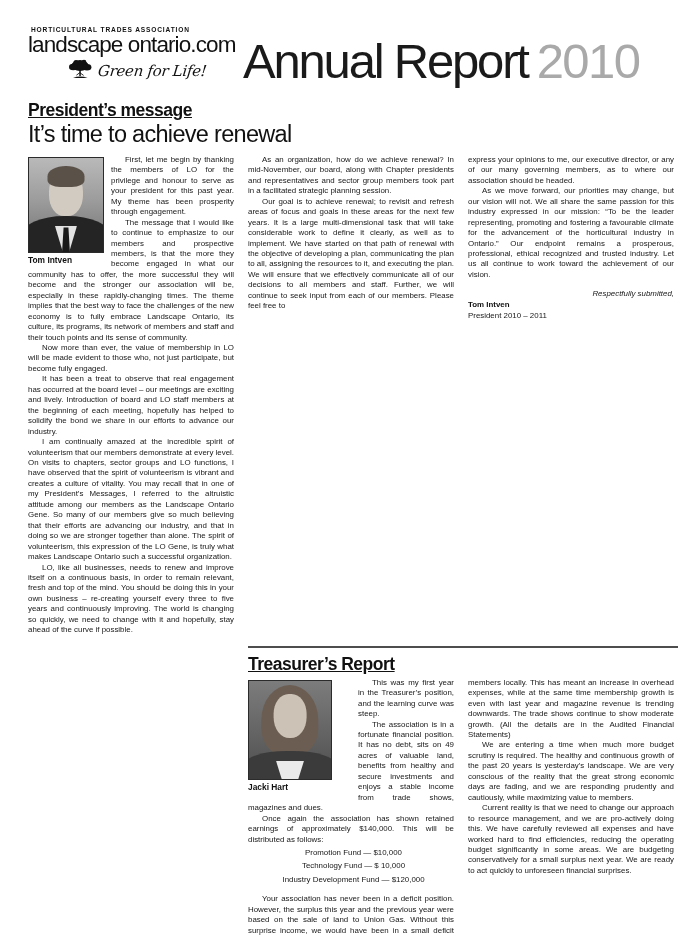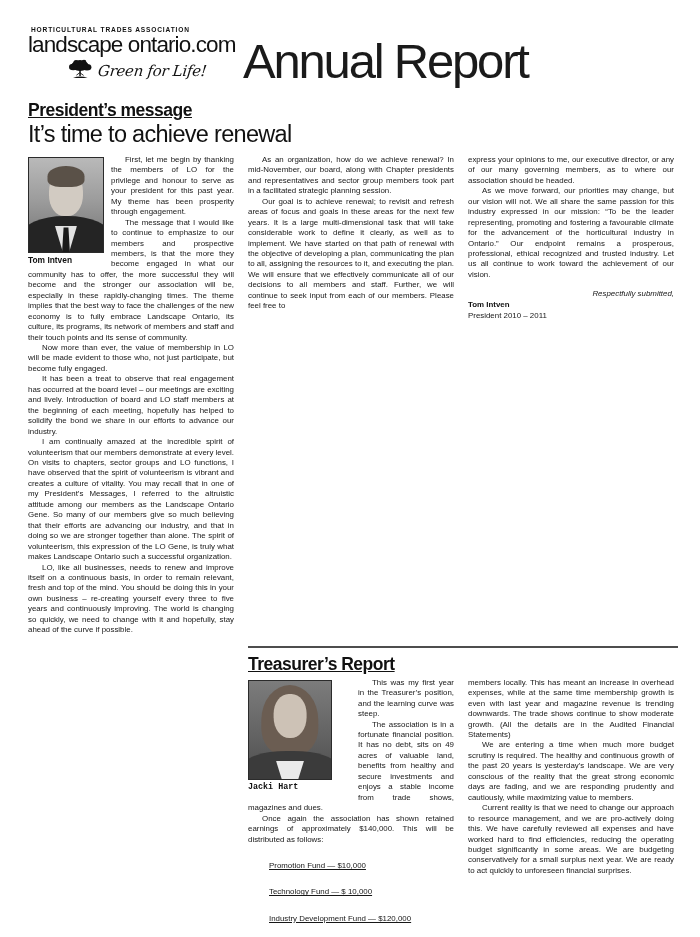--- a/index.html
+++ b/index.html
@@ -129,35 +129,34 @@
     margin: 0;
     text-indent: 14px;
     color: #171717;
     -webkit-hyphens: none;
     hyphens: none;
   }
   p.body.noindent { text-indent: 0; }
   p.list-item {
     font-size: 7.9px;
     line-height: 10.45px;
-    margin: 16px;
+    margin: 3px;
     text-indent: 0;
     padding-left: 5px;
-    text-align: left;
+    text-align: center;
     color: #171717;
-    text-decoration: underline;
   }
 
   
   .photo-wrap {
     float: left;
     margin: 2px 7px 1px 0;
     width: 76px;
   }
-  .photo-wrap.jacki { width: 103px; font-family: Liberation Mono, monospace; }
+  .photo-wrap.jacki { width: 103px; }
   .photo {
     width: 76px;
     height: 96px;
     border: 1px solid #2b2b2b;
     box-sizing: border-box;
     background: #8e8e8e;
     position: relative;
     overflow: hidden;
   }
   .photo.jacki { width: 84px; height: 100px; }
@@ -262,20 +261,21 @@
             <path d="M12 14.5 L8.4 17.2" stroke="#111" stroke-width="0.9" fill="none"></path>
             <path d="M12 14.8 L15.6 17.4" stroke="#111" stroke-width="0.9" fill="none"></path>
           </svg>
         </span>
         <span class="logo-tagline">Green for Life!</span>
       </div>
     </div>
 
     <div class="report-title">
       <span class="rt-main">Annual Report</span>
+      <span class="rt-year">2010</span>
     </div>
   </div>
 
   <div class="section" style="margin-top:12px;">
     <div class="sec-kicker">President’s message</div>
     <div class="sec-title">It’s time to achieve renewal</div>
 
     <div class="cols">
 
       <div class="col clearfix">

